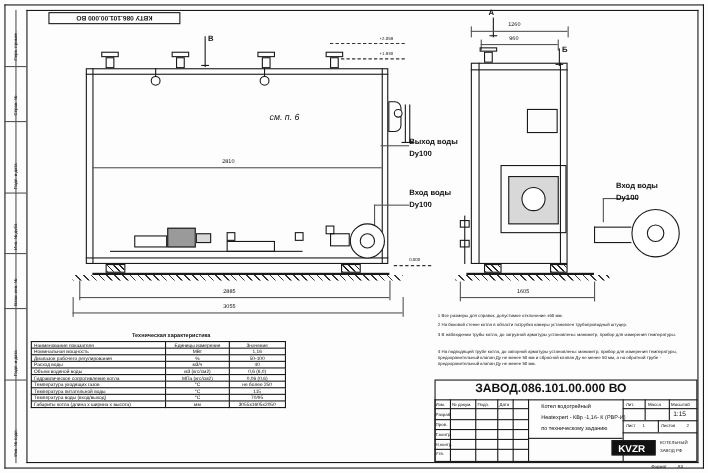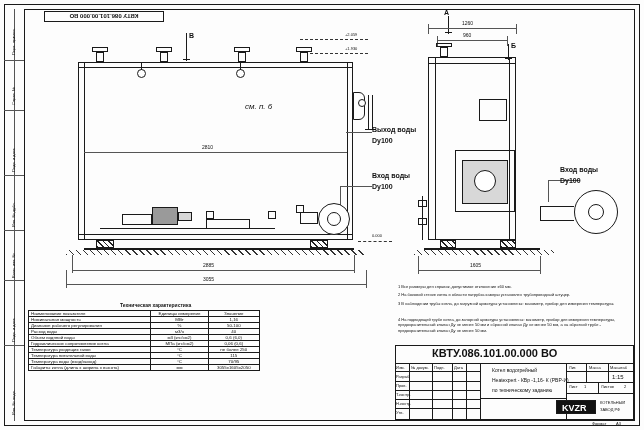--- a/index.html
+++ b/index.html
@@ -267,21 +267,21 @@
           <td style="text-align: left;">Габариты котла (длина х ширина х высота)</td>
           <td style="text-align: center;">мм</td>
           <td style="text-align: center;">3055х1605х2050</td>
         </tr>
       </tbody>
   </table>
 
   <div class="rect" style="left:395px;top:345px;width:239px;height:75px;"></div>
 
   <div class="ln h" style="left:395px;top:363px;width:239px;"></div>
-  <div class="txt t11 b" style="left:432px;top:348px;">КВТУ.086.101.00.000 ВО</div>
+  <div class="txt t11 b" style="left:432px;top:348px;">ЗАВОД.086.101.00.000 ВО</div>
 
   <div class="ln v" style="left:395px;top:363px;height:57px;"></div>
   <div class="ln v" style="left:409px;top:363px;height:57px;"></div>
   <div class="ln v" style="left:432px;top:363px;height:57px;"></div>
   <div class="ln v" style="left:452px;top:363px;height:57px;"></div>
   <div class="ln v" style="left:466px;top:363px;height:57px;"></div>
   <div class="ln v" style="left:480px;top:363px;height:57px;"></div>
   <div class="ln v" style="left:566px;top:363px;height:57px;"></div>
 
   <div class="txt t4" style="left:396px;top:366px;">Изм.</div>

